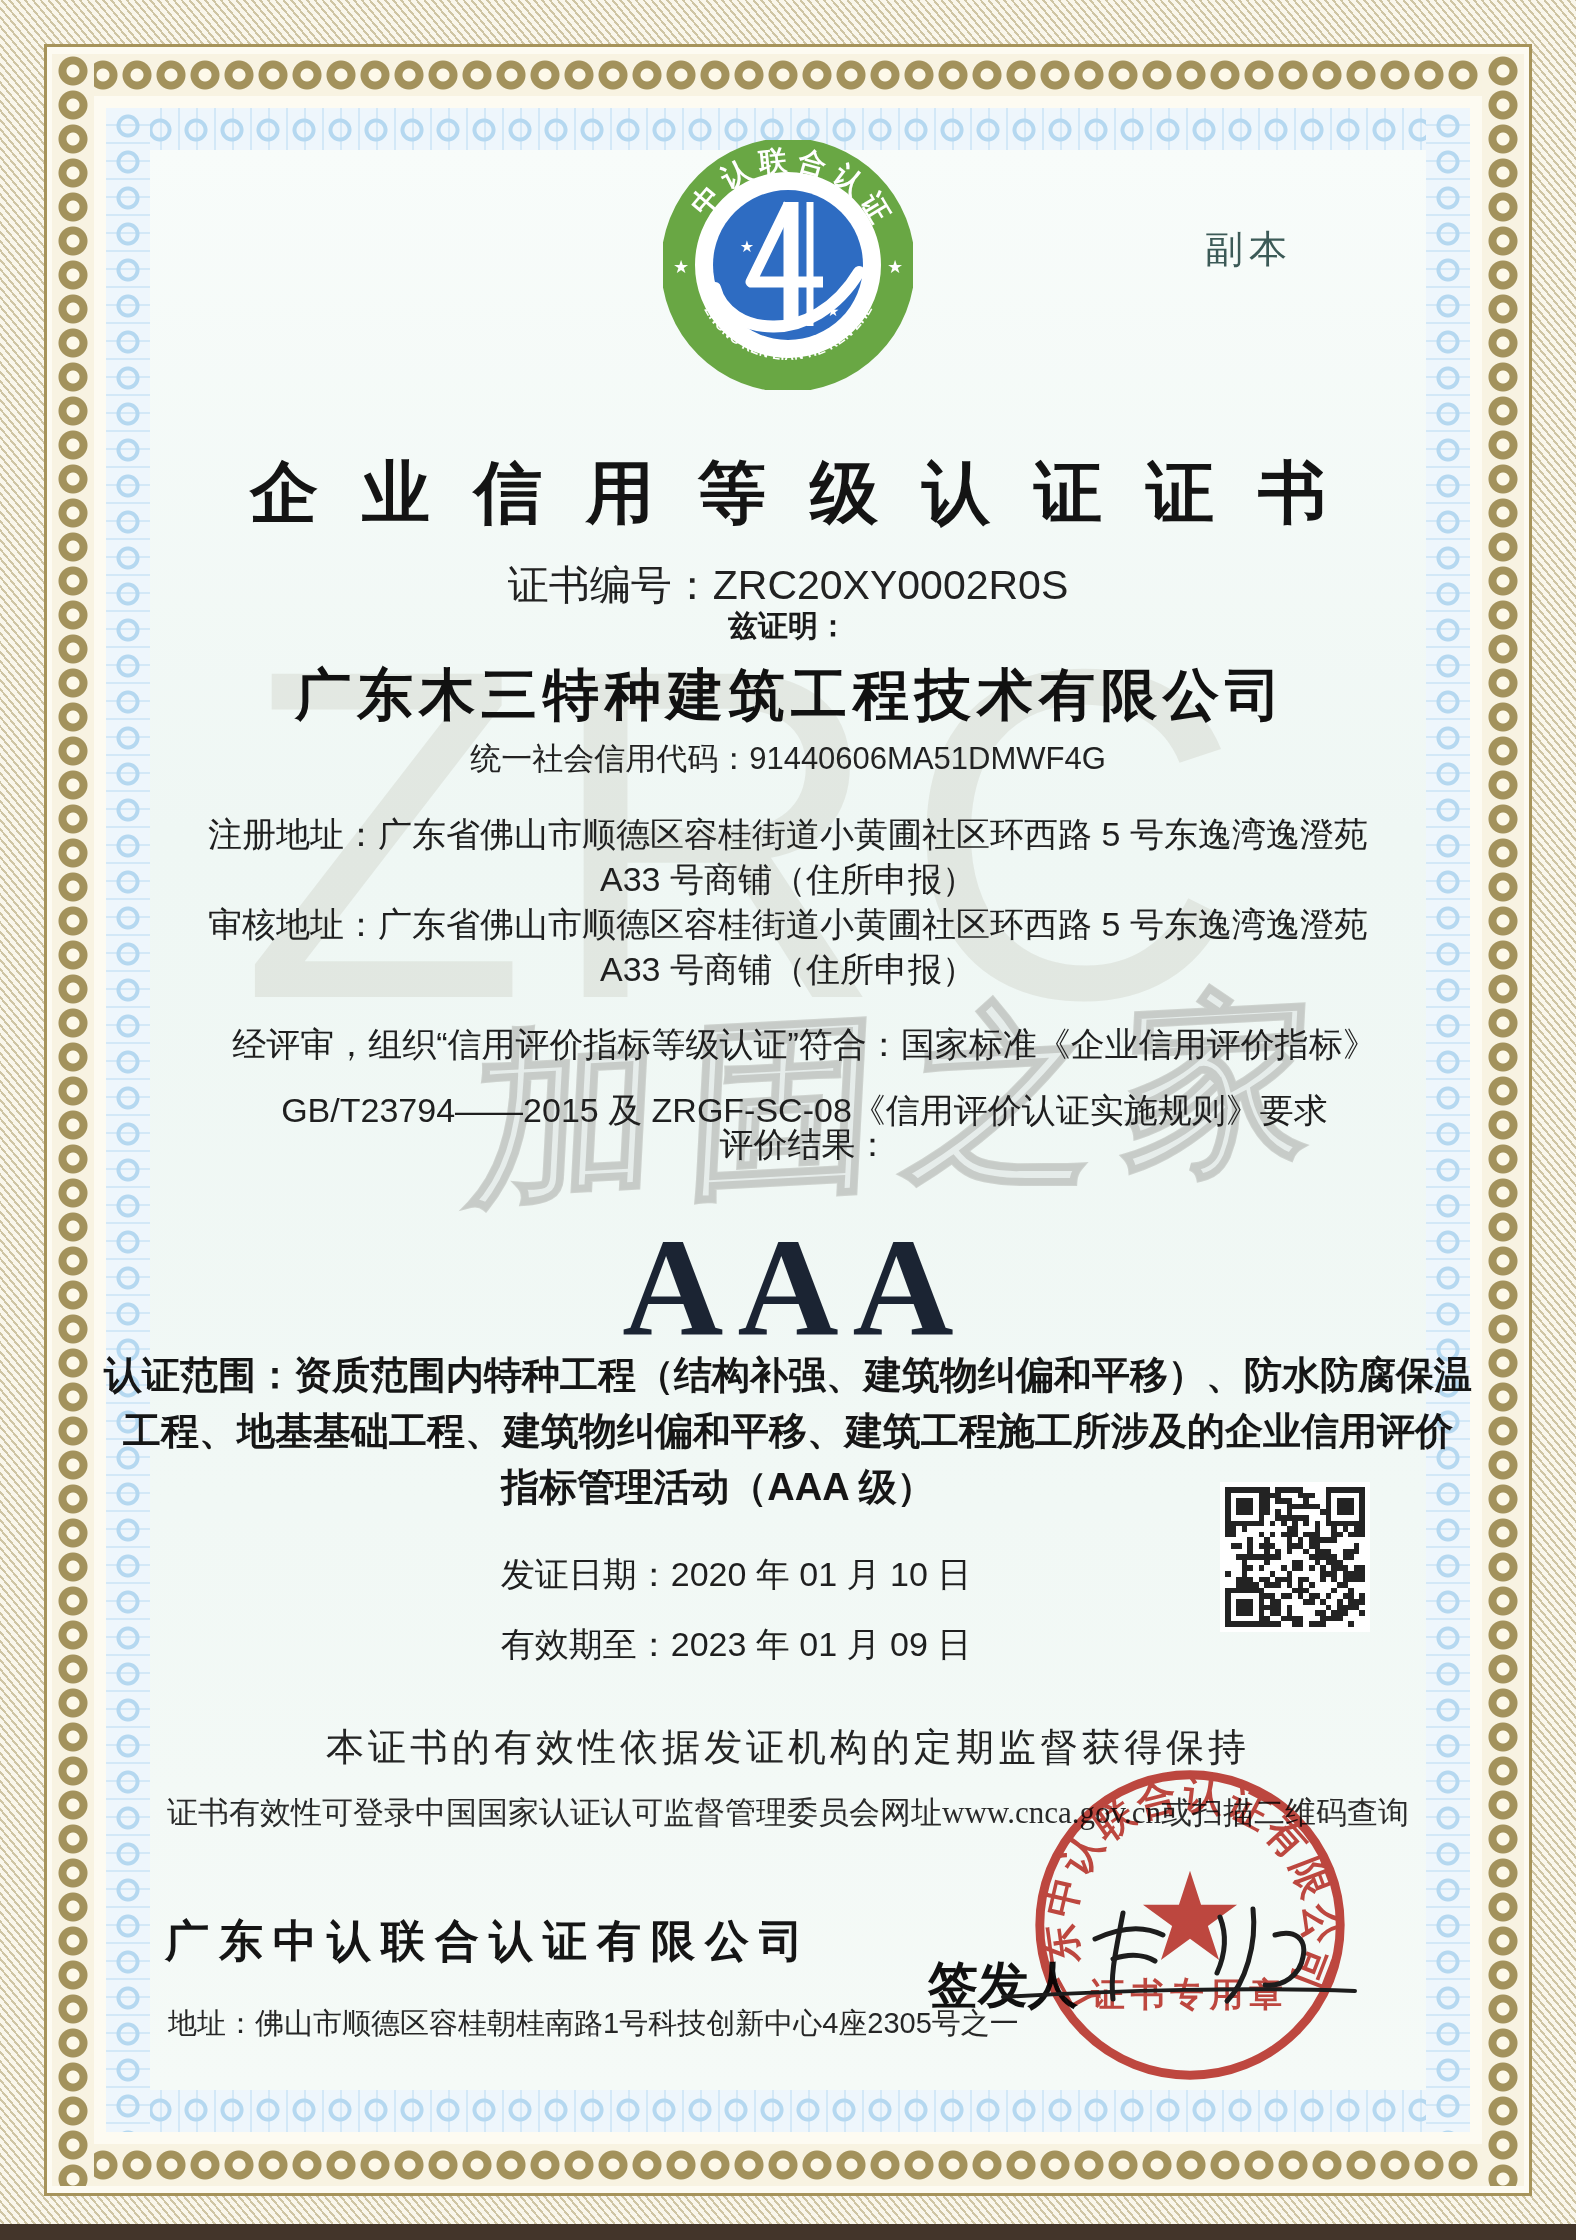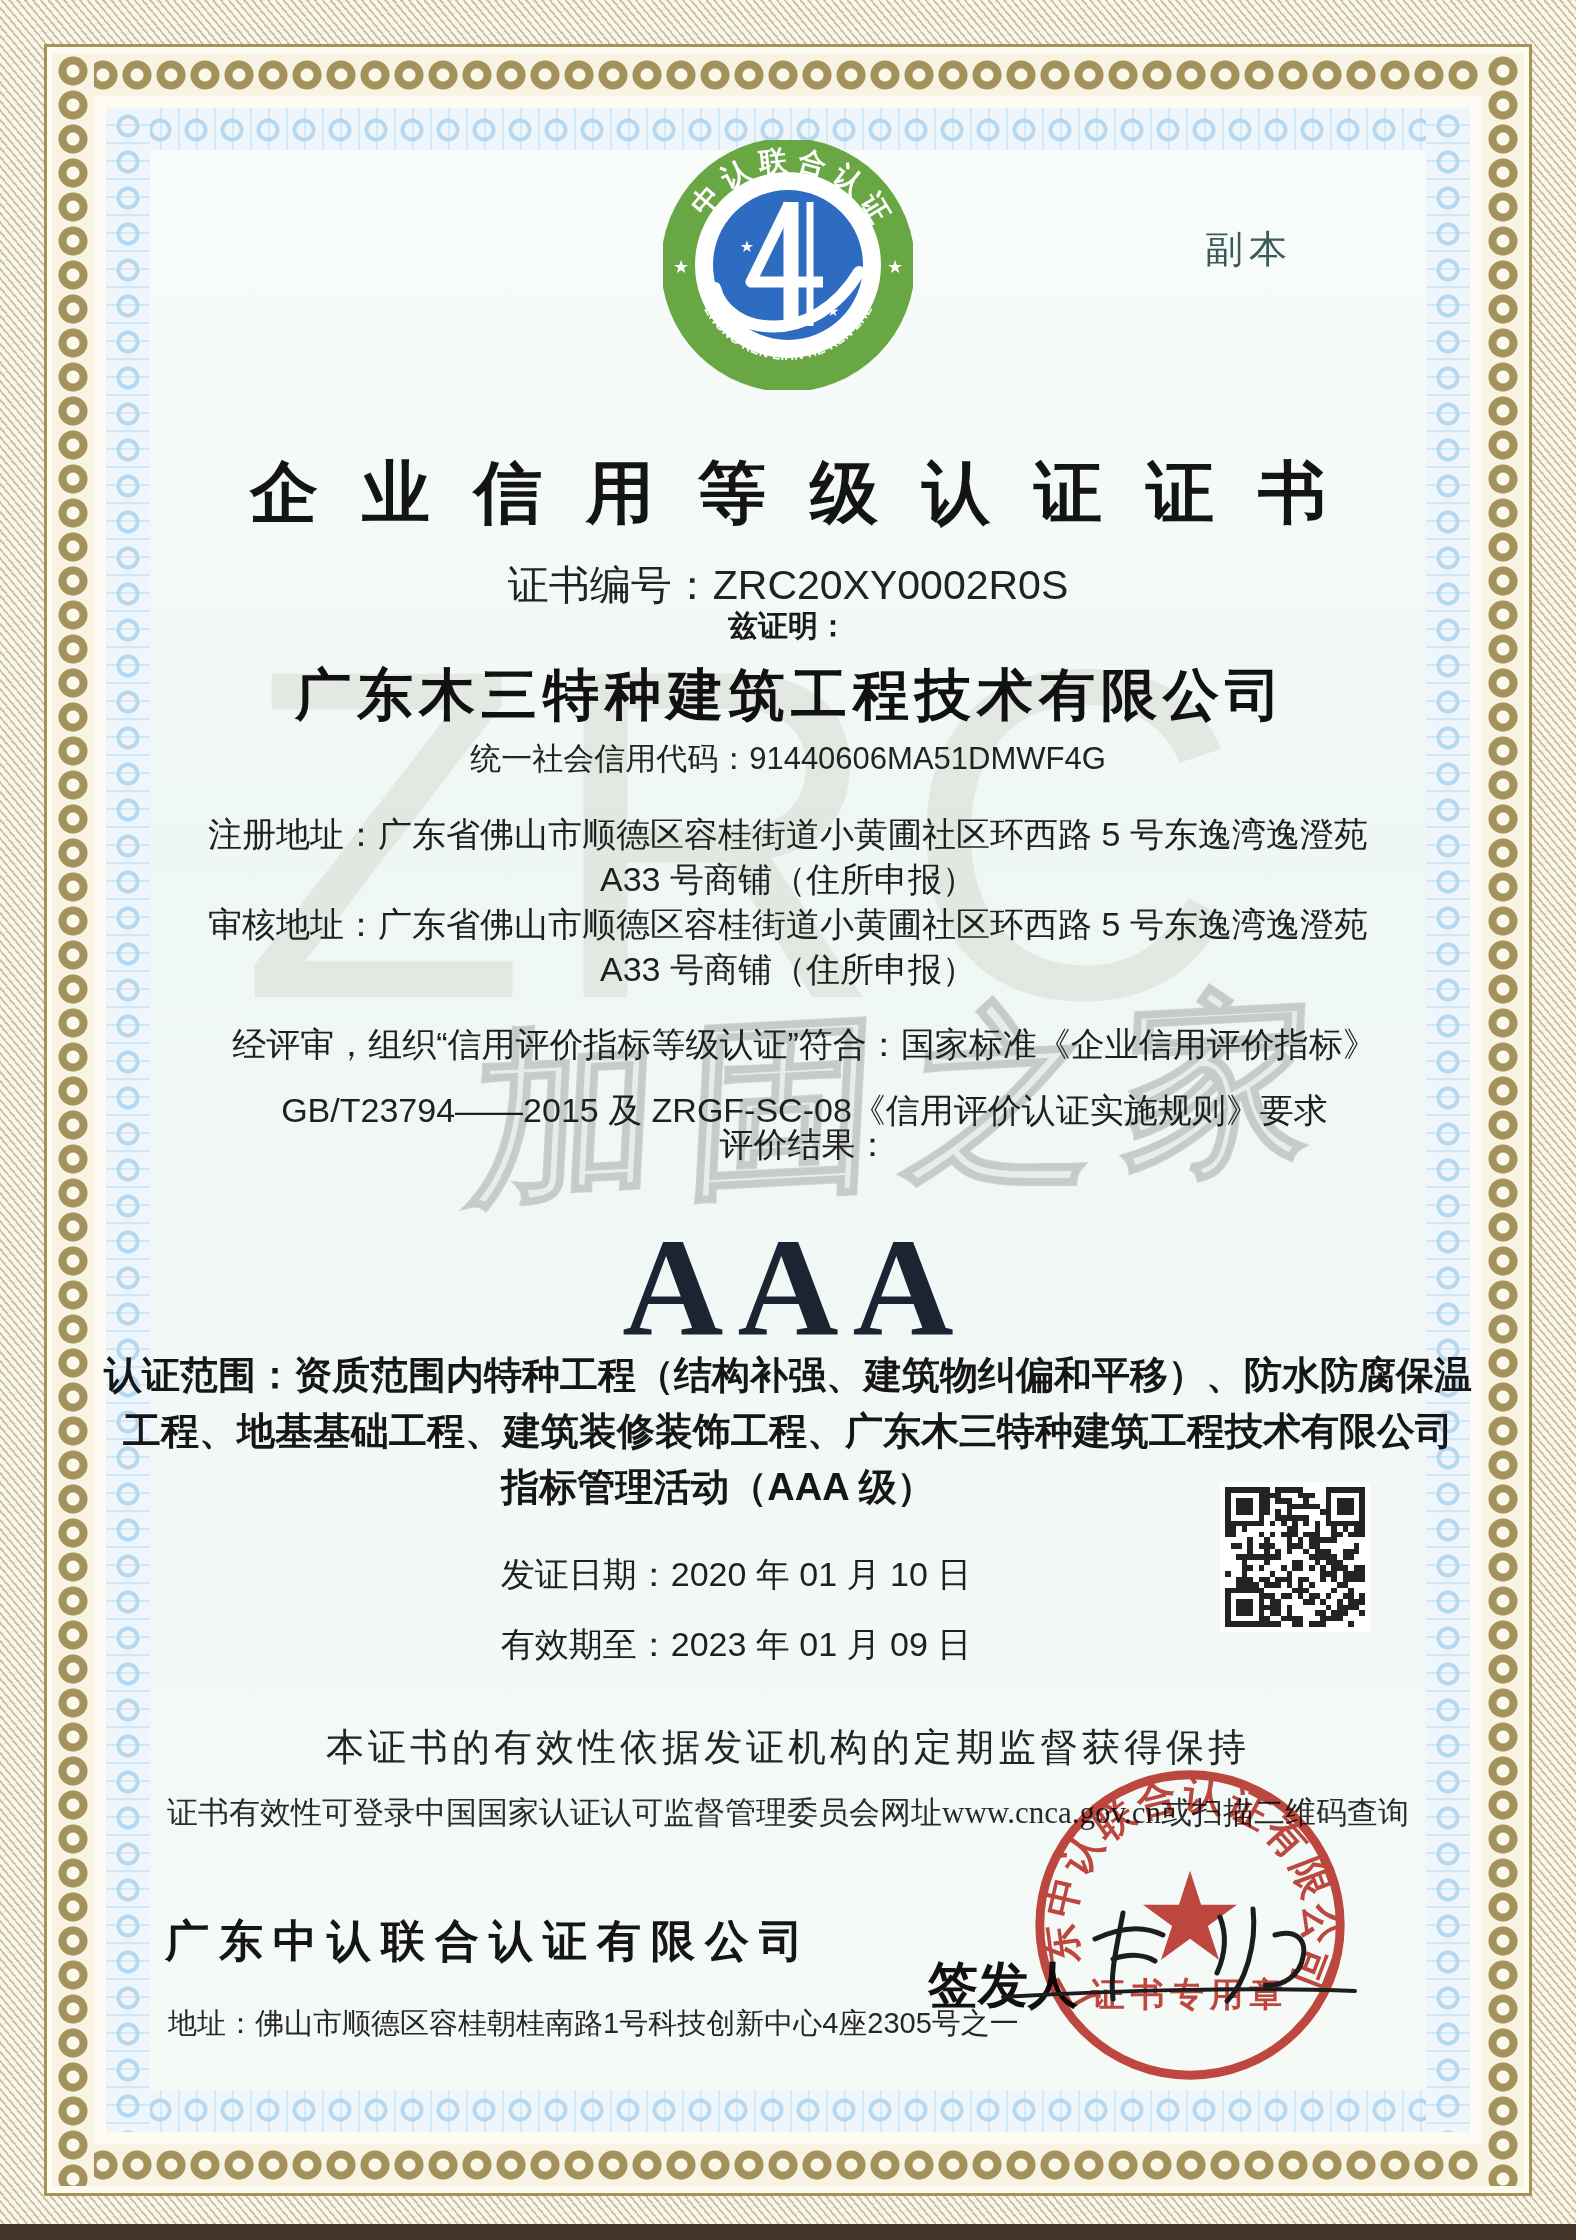--- a/index.html
+++ b/index.html
@@ -143,21 +143,21 @@
   <div class="abs center addr a3">审核地址：广东省佛山市顺德区容桂街道小黄圃社区环西路 5 号东逸湾逸澄苑</div>
   <div class="abs center addr a4">A33 号商铺（住所申报）</div>
 
   <div class="abs center assess as1">经评审，组织“信用评价指标等级认证”符合：国家标准《企业信用评价指标》</div>
   <div class="abs center assess as2">GB/T23794——2015 及 ZRGF-SC-08《信用评价认证实施规则》要求</div>
   <div class="abs center assess as3">评价结果：</div>
 
   <div class="abs center rating">AAA</div>
 
   <div class="abs center scope sc1">认证范围：资质范围内特种工程（结构补强、建筑物纠偏和平移）、防水防腐保温</div>
-  <div class="abs center scope sc2">工程、地基基础工程、建筑装修装饰工程、广东木三特种建筑工程技术有限公司</div>
+  <div class="abs center scope sc2">工程、地基基础工程、建筑物纠偏和平移、建筑工程施工所涉及的企业信用评价</div>
   <div class="abs center scope sc3">指标管理活动（AAA 级）</div>
 
   <div class="abs center dateline d1">发证日期：2020 年 01 月 10 日</div>
   <div class="abs center dateline d2">有效期至：2023 年 01 月 09 日</div>
 
   <div class="abs qr">
       <i class="on"></i>
       <i class="on"></i>
       <i class="on"></i>
       <i class="on"></i>

